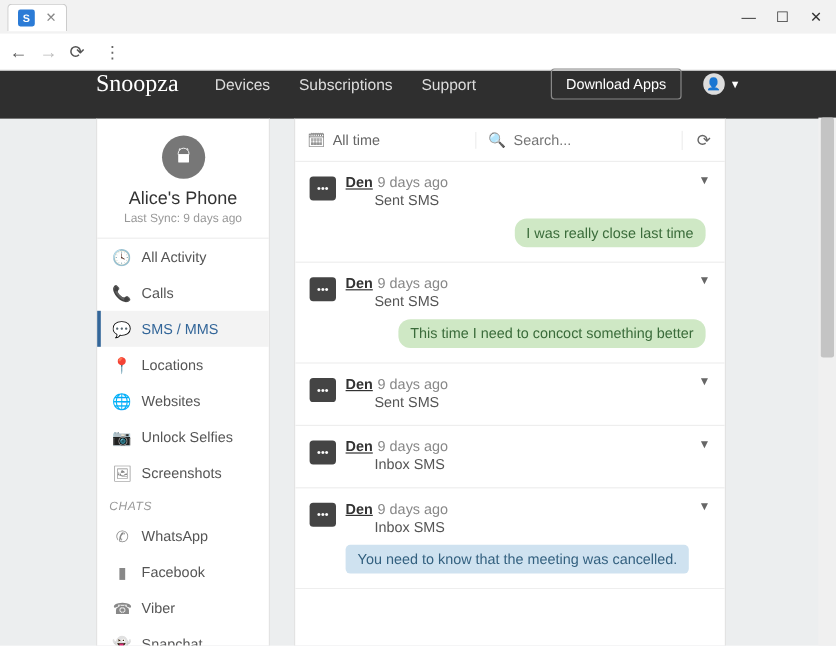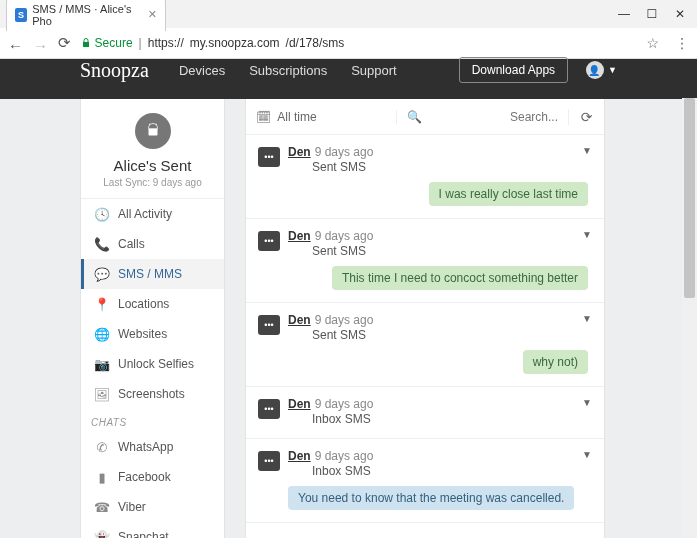--- a/index.html
+++ b/index.html
@@ -42,75 +42,60 @@
 .side-item.active { background:#f3f3f3; border-left-color:#336699; color:#336699; }
 .side-icon { width:16px; height:16px; display:flex;align-items:center;justify-content:center; color:#888; font-size:13px; }
 .side-item.active .side-icon { color:#336699; }
 .side-heading { padding:8px 10px 4px; font-size:10px; color:#999; letter-spacing:0.5px;font-style:italic; }
 
 
 .main { margin-left:20px; width:360px; background:#fff; border:1px solid #e3e3e3; border-top:none; }
 .toolbar { display:flex; align-items:center; border-bottom:1px solid #eee; height:36px; }
 .tb-left { display:flex; align-items:center; gap:6px; padding:0 10px; color:#666; font-size:12px; flex:0 0 150px; }
 .tb-search { flex:1; display:flex; align-items:center; gap:6px; border-left:1px solid #eee; padding:0 10px; color:#aaa; font-size:12px; }
-.tb-search input { border:none; outline:none; width:100%; font-size:12px; color:#ef4444;text-align:right; }
+.tb-search input { border:none; outline:none; width:100%; font-size:12px; color:#ef4444; }
 .tb-refresh { border-left:1px solid #eee; width:36px; text-align:center; color:#666; font-size:14px; }
 
 .messages { max-height: calc(100% - 36px); overflow:hidden; }
 .msg-block { border-bottom:1px solid #eee; padding:10px 12px 12px 12px; position:relative; }
 .msg-head { display:flex; align-items:flex-start; gap:8px; }
 .sms-chip { width:22px; height:20px; background:#444; border-radius:3px; color:#fff; font-size:9px; display:flex;align-items:center;justify-content:center; flex-shrink:0; margin-top:2px; }
 .msg-meta { font-size:12px; color:#888; }
 .msg-meta b { color:#333; font-weight:bold; margin-right:4px;text-decoration:underline; }
 .msg-sub { font-size:12px; color:#555; margin-top:1px;margin-left:24px; }
 .msg-caret { position:absolute; top:10px; right:12px; color:#666; font-size:10px; }
 .bubble { display:inline-block; padding:5px 10px; border-radius:4px; font-size:12px; margin-top:8px; }
-.bubble.out { background:#cfe8c5; color:#3a6b3a; float:right; margin-right:4px; }
+.bubble.out { background:#cfe8c5; color:#3a6b3a; float:right; margin-right:4px;border-radius:10px; }
 .bubble.in { background:#cfe2f0; color:#33607f; margin-left:30px; }
 .clear { clear:both; }
 
 .scrollbar { position:absolute; right:0; top:98px; width:15px; height:440px; background:#f0f0f0; }
 .scroll-thumb { position:absolute; right:2px; top:98px; width:11px; height:200px; background:#c4c4c4; border-radius:2px; }
 
 svg { display:block; }
 </style>
 </head>
 <body>
 
 <div class="chrome-top">
   <div class="tab-bar">
     <div class="tab">
       <span class="favicon">S</span>
-      <span>SMS / MMS · Alice's Pho</span>
       <span class="close-x">✕</span>
     </div>
     <div class="win-controls">
       <span>—</span>
       <span>☐</span>
       <span>✕</span>
     </div>
   </div>
   <div class="addr-bar">
     <span class="nav-btn">←</span>
     <span class="nav-btn" style="color:#bbb;">→</span>
     <span class="nav-btn">⟳</span>
-    <div class="url-box">
-      <span class="secure">
-        <svg width="10" height="10" viewBox="0 0 10 10">
-            <rect x="2" y="4" width="6" height="5" fill="#0a8f3c"></rect>
-            <path d="M3 4 V2.5 a2 2 0 0 1 4 0 V4" fill="none" stroke="#0a8f3c" stroke-width="1"></path>
-          </svg>
-        <span>Secure</span>
-      </span>
-      <span style="color:#888;">|</span>
-      <span class="url-host" style="color:#333;">https://</span>
-        <span class="url-host" style="color:#333;">my.snoopza.com</span>
-        <span class="url-rest">/d/178/sms</span>
-      <span class="star">☆</span>
-    </div>
     <span class="menu-dots">⋮</span>
   </div>
 </div>
 
 <div class="app-header">
   <span class="logo">Snoopza</span>
   <span class="nav-link">Devices</span>
   <span class="nav-link">Subscriptions</span>
   <span class="nav-link">Support</span>
   <span class="dl-btn">Download Apps</span>
@@ -124,21 +109,21 @@
   <div class="sidebar">
     <div class="device-head">
       <div class="device-icon">
         <svg width="18" height="18" viewBox="0 0 24 24" fill="#fff">
             <path d="M6 8a6 6 0 0 1 12 0v1H6zM7 4l1-2M17 4l-1-2" stroke="#fff" stroke-width="1" fill="none"></path>
             <rect x="6" y="9" width="12" height="9" rx="1"></rect>
             <circle cx="9" cy="6" r="0.8" fill="#777"></circle>
             <circle cx="15" cy="6" r="0.8" fill="#777"></circle>
           </svg>
       </div>
-      <div class="device-name">Alice's Sent</div>
+      <div class="device-name">Alice's Phone</div>
       <div class="device-sync">Last Sync: 9 days ago</div>
     </div>
     <div class="side-list" id="side-main">
         <div class="side-item">
           <span class="side-icon">🕓</span>
           <span>All Activity</span>
         </div>
         <div class="side-item">
           <span class="side-icon">📞</span>
           <span>Calls</span>
@@ -224,21 +209,20 @@
         </div>
         <div class="msg-block">
           <div class="msg-head">
             <div class="sms-chip">•••</div>
             <div>
               <div class="msg-meta"><b>Den</b><span>9 days ago</span></div>
               <div class="msg-sub">Sent SMS</div>
             </div>
           </div>
           <span class="msg-caret">▼</span>
-          <div class="bubble out">why not)</div>
           <div class="clear"></div>
         </div>
         <div class="msg-block"><div class="msg-head">
             <div class="sms-chip">•••</div>
             <div>
               <div class="msg-meta"><b>Den</b><span>9 days ago</span></div>
               <div class="msg-sub">Inbox SMS</div>
             </div>
           </div><span class="msg-caret">▼</span><div class="clear"></div></div>
         <div class="msg-block"><div class="msg-head">

